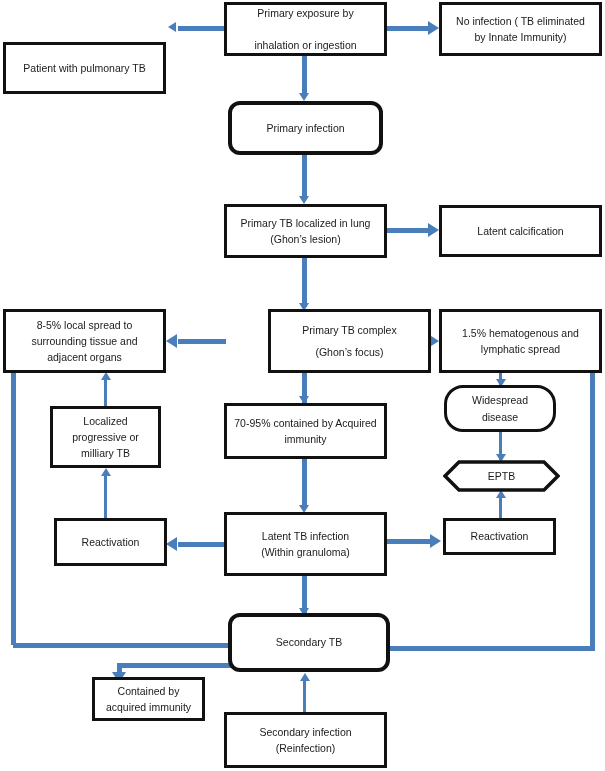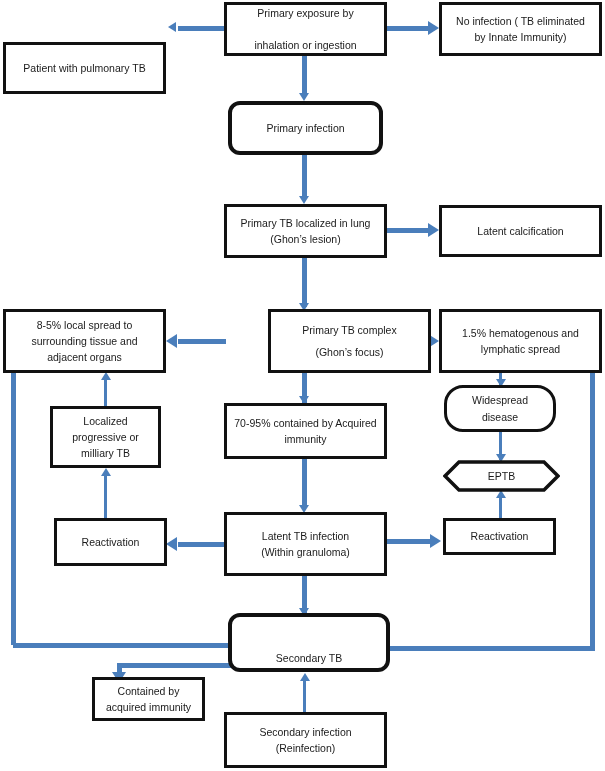--- a/index.html
+++ b/index.html
@@ -197,21 +197,21 @@
 
   <div class="node" style="left:224px;top:512px;width:163px;height:64px;">
     <span class="ln">Latent TB infection</span>
     <span class="ln">(Within granuloma)</span>
   </div>
 
   <div class="node" style="left:443px;top:518px;width:113px;height:37px;">
     <span class="ln">Reactivation</span>
   </div>
 
-  <div class="node rounded" style="left:228px;top:613px;width:162px;height:59px;justify-content:flex-end;">
+  <div class="node rounded" style="left:228px;top:613px;width:162px;height:59px;">
     <span class="ln">Secondary TB</span>
   </div>
 
   <div class="node" style="left:92px;top:677px;width:113px;height:44px;">
     <span class="ln">Contained by</span>
     <span class="ln">acquired immunity</span>
   </div>
 
   <div class="node" style="left:224px;top:712px;width:163px;height:56px;">
     <span class="ln">Secondary infection</span>

